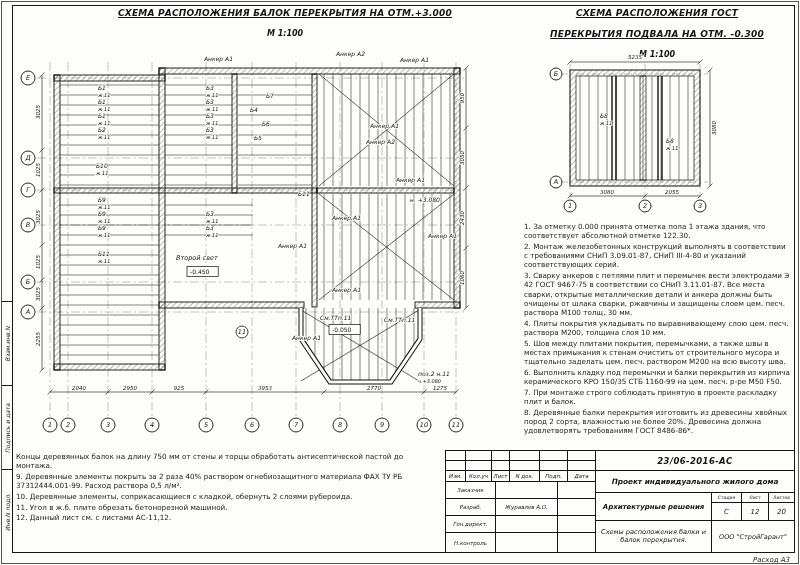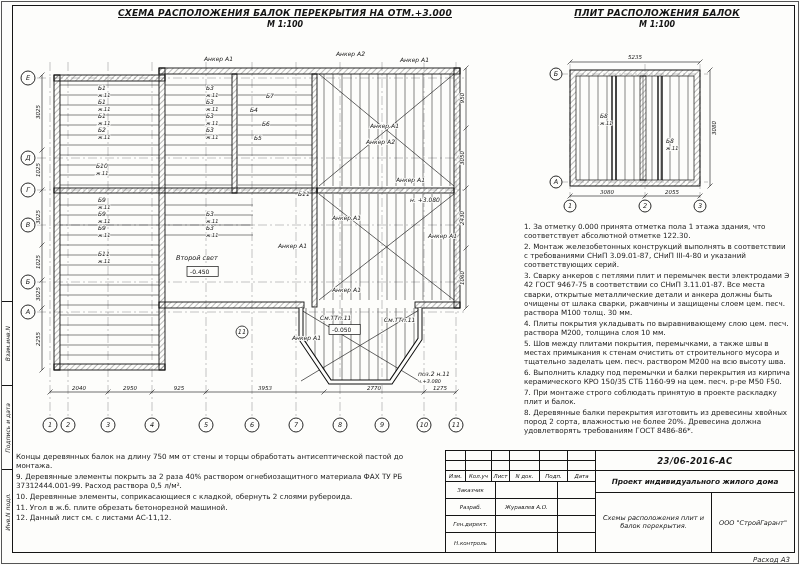--- a/index.html
+++ b/index.html
@@ -6,21 +6,21 @@
   html,body{width:800px;height:565px}
   body{font-family:"DejaVu Sans",sans-serif;background:#ececea;position:relative;overflow:hidden}
   .sheet{position:absolute;inset:0;background:#fdfdfb;color:#151515}
   .outer-border{position:absolute;inset:1px;border:1px solid #555;pointer-events:none}
   .frame{position:absolute;left:12px;top:5px;right:5px;bottom:12px;border:1.5px solid #151515}
   .side-strip{position:absolute;left:2px;top:5px;bottom:12px;width:10px;display:flex;flex-direction:column;justify-content:flex-end}
   .strip-cell{height:84px;border-top:1px solid #151515;display:flex;align-items:center;justify-content:center}
   .strip-cell span{writing-mode:vertical-rl;transform:rotate(180deg);font-size:6px;font-style:italic;white-space:nowrap;color:#222}
   .format-label{position:absolute;right:10px;bottom:1px;font-size:7px;font-style:italic;color:#222}
   .hdr{position:absolute;text-align:center;font-weight:bold;font-style:italic}
-  .hdr .u{text-decoration:underline;font-size:9px;margin-bottom:2px;letter-spacing:.2px}
+  .hdr .u{text-decoration:underline;font-size:9px;margin-bottom:11px;letter-spacing:.2px}
   .hdr .scale{font-size:8px;margin-top:1px}
   #hdr-left{left:105px;top:8px;width:360px}
   #hdr-right{left:528px;top:8px;width:258px}
   .notes{position:absolute;font-size:7.2px;color:#1b1b1b;line-height:1.28;text-align:left}
   #notes-right{left:524px;top:222px;width:266px}
   #notes-bottom{left:16px;top:452px;width:424px}
   .notes p{margin-bottom:1.5px}
   svg{position:absolute}
   #main-plan{left:14px;top:40px;width:505px;height:412px}
   #base-plan{left:540px;top:48px;width:195px;height:168px}
@@ -71,21 +71,22 @@
         <span>Инв.N подл.</span>
       </div>
   </div>
 
   <div class="hdr" id="hdr-left">
     <div class="u">СХЕМА РАСПОЛОЖЕНИЯ БАЛОК ПЕРЕКРЫТИЯ НА ОТМ.+3.000</div>
     <div class="scale">М 1:100</div>
   </div>
 
   <div class="hdr" id="hdr-right">
-    <div class="u">ПЛИТ РАСПОЛОЖЕНИЯ БАЛОК</div>
+    <div class="u">СХЕМА РАСПОЛОЖЕНИЯ ГОСТ</div>
+    <div class="u">ПЕРЕКРЫТИЯ ПОДВАЛА НА ОТМ. -0.300</div>
     <div class="scale">М 1:100</div>
   </div>
 
   <svg id="main-plan" viewBox="0 0 505 412">
     <defs>
       <pattern id="hl" width="10" height="10" patternUnits="userSpaceOnUse">
           <line x1="0" y1="5" x2="10" y2="5" stroke="#333" stroke-width="0.6"></line>
         </pattern>
       <pattern id="vl" width="9" height="9" patternUnits="userSpaceOnUse">
           <line x1="4" y1="0" x2="4" y2="9" stroke="#333" stroke-width="0.6"></line>
@@ -392,21 +393,36 @@
       </div>
       <div class="tb-row">
         <div class="tb-cell" style="width:50px">Н.контроль</div>
         <div class="tb-cell" style="width:62px"></div>
         <div class="tb-cell" style="flex:1"></div>
       </div>
     </div>
     <div class="tb-r">
       <div class="band1">23/06-2016-АС</div>
       <div class="band2">Проект индивидуального жилого дома</div>
+      <div class="band3">
+        <div class="b3a">Архитектурные решения</div>
+        <div class="b3b">
+          <div class="b3b-h">
+            <div class="sc" style="width:30px">Стадия</div>
+            <div class="sc" style="width:27px">Лист</div>
+            <div class="sc" style="flex:1">Листов</div>
+          </div>
+          <div class="b3b-v">
+            <div class="sv" style="width:30px">С</div>
+            <div class="sv" style="width:27px">12</div>
+            <div class="sv" style="flex:1">20</div>
+          </div>
+        </div>
+      </div>
       <div class="band4">
-        <div class="b4a">Схемы расположения плит и балок перекрытия.</div>
+        <div class="b4a">Схемы расположения балки и балок перекрытия.</div>
         <div class="b4b">ООО "СтройГарант"</div>
       </div>
     </div>
   </div>
 
   <div class="format-label">Расход А3</div>
 </div>
 
 </body></html>

